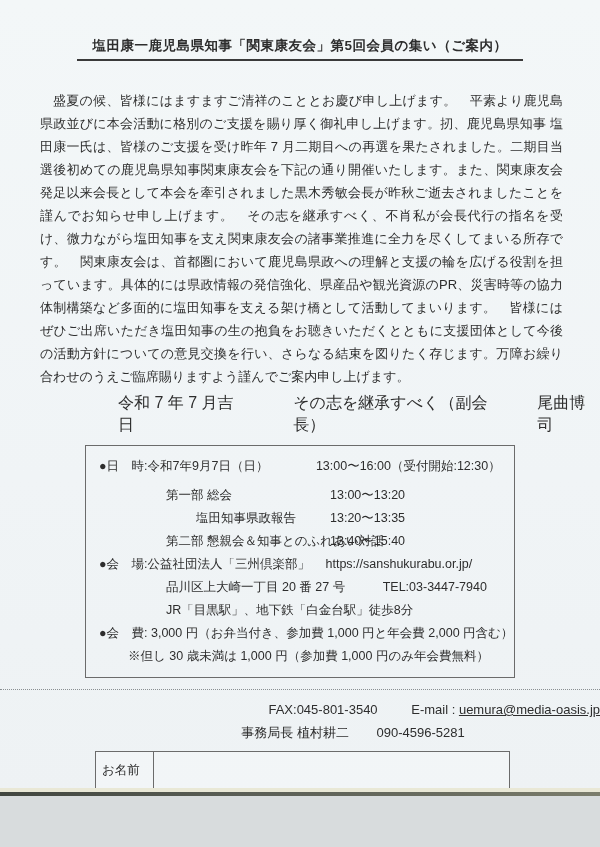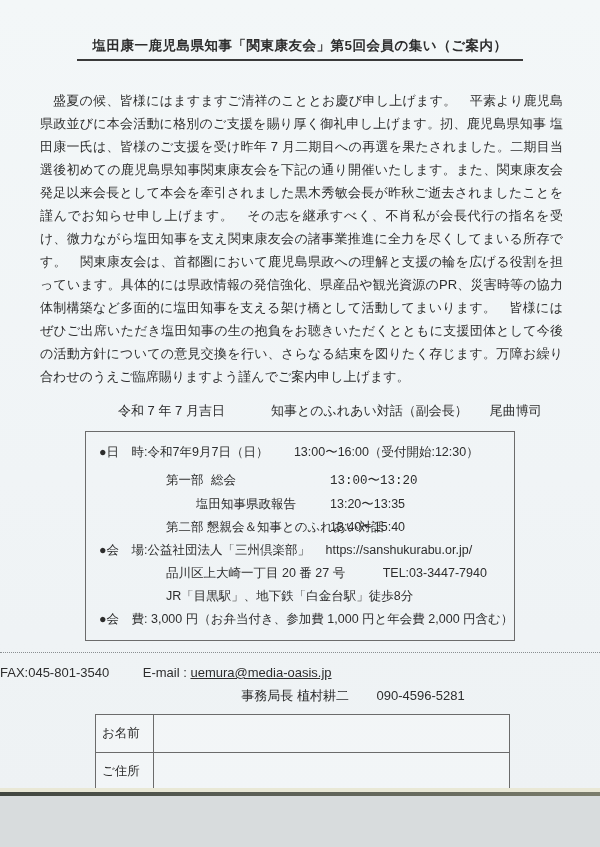--- a/index.html
+++ b/index.html
@@ -22,52 +22,52 @@
   }
   .body-par {
     margin:28px 37px 0 40px;
     font-size:13px; line-height:23px;
     text-align:justify;
     text-indent:1em;
     color:#2e2e2e;
   }
   .date-line {
     display:flex; align-items:baseline;
-    margin:12px 0 0 118px;
-    font-size:13px; line-height:22px;
+    margin:4px 0 0 118px;
+    font-size:16px; line-height:22px;
   }
   .date-line .sender { margin-left:46px; }
   .date-line .sender-name { margin-left:22px; }
 
   .details-box {
     margin:9px 0 0 85px;
     width:430px;
     border:1px solid #6b6b6b;
     padding:9px 8px 9px 0;
     font-size:12.5px; line-height:23px;
   }
   .d-row { position:relative; padding-left:13px; white-space:nowrap; }
   .sched { padding-left:80px; margin-top:0; }
   .sched.indent2 { padding-left:110px; }
   .sched .time { position:absolute; left:244px; }
-  .first-sched { margin-top:6px;font-family:Liberation Mono, monospace; }
+  .first-sched { margin-top:6px; }
   .addr-row, .access-row { padding-left:80px; }
   .addr-row .tel { margin-left:34px; }
   .fee-note { padding-left:42px; }
   .url { margin-left:12px; }
-  .time-val { margin-left:22px; }
+  .time-val { margin-left:44px; }
 
   .dotted-sep {
     margin-top:11px;
     border-top:1.5px dotted #8a8f92;
     width:100%; height:0;
   }
   .contact { margin-top:8px; font-size:13px; line-height:23px; }
   .contact .c1 { text-align:center; }
-  .contact .c2 { text-align:left; }
+  .contact .c2 { text-align:right; }
   .contact .c2 .email-label { margin-left:30px; }
   .contact .c2 .email { text-decoration:underline; }
   .contact .c3 { text-align:center; margin-left:106px; }
   .contact .c3 .phone { margin-left:24px; }
 
   table.form {
     margin:7px 0 0 95px;
     width:415px;
     border-collapse:collapse;
     font-size:12.5px;
@@ -96,21 +96,21 @@
 <div class="page">
 
   <div class="title-wrap">
     <span class="title">塩田康一鹿児島県知事「関東康友会」第5回会員の集い（ご案内）</span>
   </div>
 
   <p class="body-par">盛夏の候、皆様にはますますご清祥のこととお慶び申し上げます。　平素より鹿児島県政並びに本会活動に格別のご支援を賜り厚く御礼申し上げます。扨、鹿児島県知事 塩田康一氏は、皆様のご支援を受け昨年 7 月二期目への再選を果たされました。二期目当選後初めての鹿児島県知事関東康友会を下記の通り開催いたします。また、関東康友会発足以来会長として本会を牽引されました黒木秀敏会長が昨秋ご逝去されましたことを謹んでお知らせ申し上げます。　その志を継承すべく、不肖私が会長代行の指名を受け、微力ながら塩田知事を支え関東康友会の諸事業推進に全力を尽くしてまいる所存です。　関東康友会は、首都圏において鹿児島県政への理解と支援の輪を広げる役割を担っています。具体的には県政情報の発信強化、県産品や観光資源のPR、災害時等の協力体制構築など多面的に塩田知事を支える架け橋として活動してまいります。　皆様にはぜひご出席いただき塩田知事の生の抱負をお聴きいただくとともに支援団体として今後の活動方針についての意見交換を行い、さらなる結束を図りたく存じます。万障お繰り合わせのうえご臨席賜りますよう謹んでご案内申し上げます。</p>
 
   <div class="date-line">
     <span class="date">令和 7 年 7 月吉日</span>
-    <span class="sender">知事とのふれあい対話（副会長）</span>
+    <span class="sender">その志を継承すべく（副会長）</span>
     <span class="sender-name">尾曲博司</span>
   </div>
 
   <div class="details-box">
     <div class="d-row">
       <span>●日　時:令和7年9月7日（日）</span>
       <span class="time-val">13:00〜16:00（受付開始:12:30）</span>
     </div>
     <div class="d-row sched first-sched">
       <span>第一部  総会</span>
@@ -130,20 +130,23 @@
     </div>
     <div class="d-row addr-row">
       <span>品川区上大崎一丁目 20 番 27 号</span>
       <span class="tel">TEL:03-3447-7940</span>
     </div>
     <div class="d-row access-row">
       <span>JR「目黒駅」、地下鉄「白金台駅」徒歩8分</span>
     </div>
     <div class="d-row">
       <span>●会　費: 3,000 円（お弁当付き、参加費 1,000 円と年会費 2,000 円含む）</span>
+    </div>
+    <div class="d-row fee-note">
+      <span>※但し 30 歳未満は  1,000 円（参加費 1,000 円のみ年会費無料）</span>
     </div>
   </div>
 
   <div class="dotted-sep"></div>
 
   <div class="contact">
     <div class="c2">
       <span>FAX:045-801-3540</span>
       <span class="email-label">E-mail :</span>
       <span class="email">uemura@media-oasis.jp</span>

